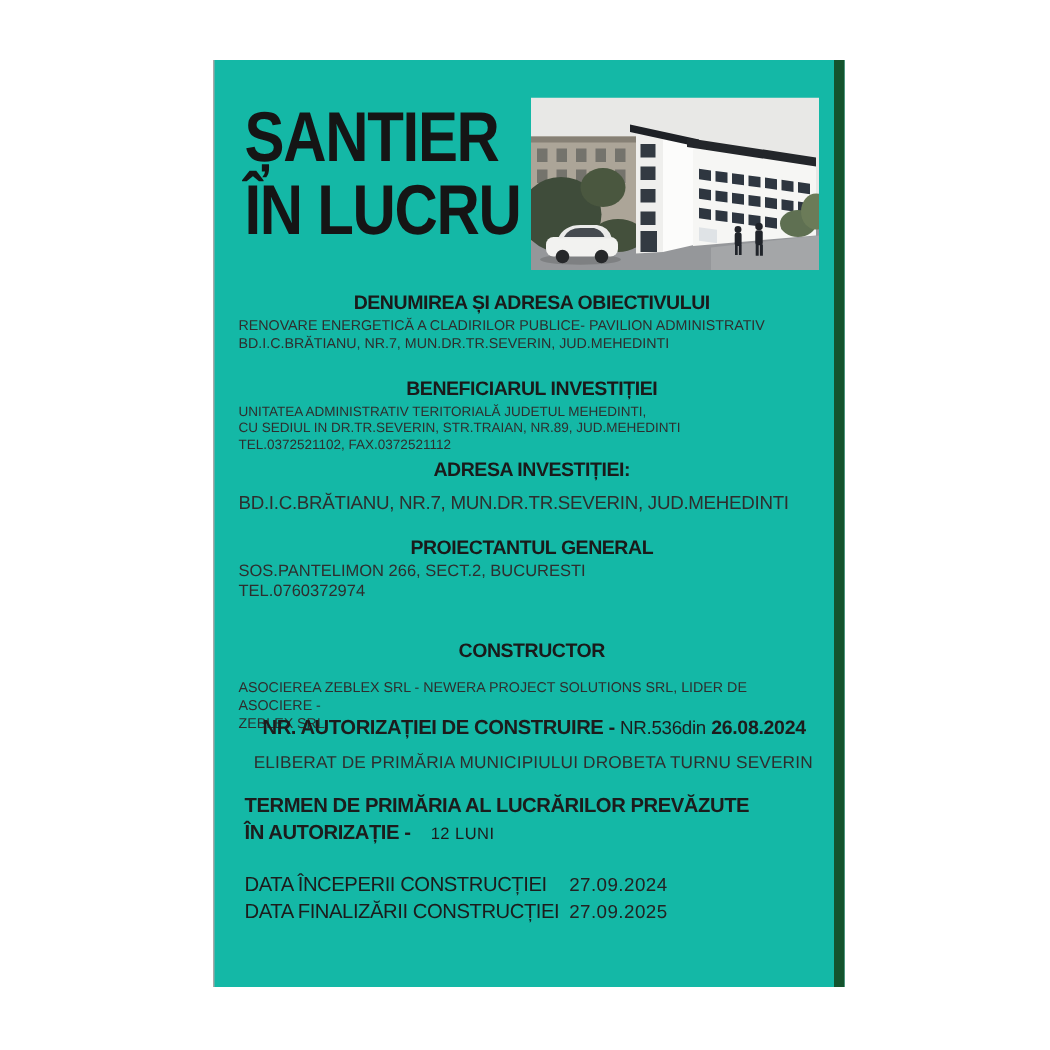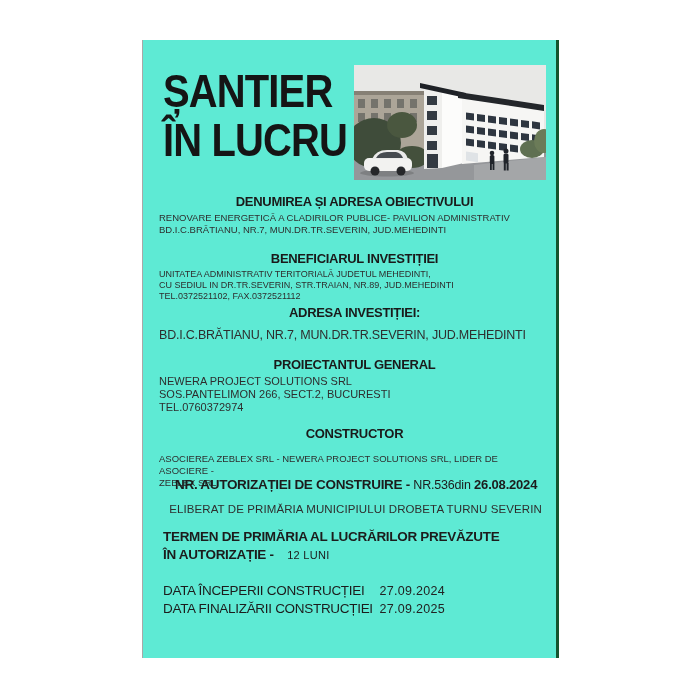--- a/index.html
+++ b/index.html
@@ -2,21 +2,21 @@
 <html><head>
 <meta charset="utf-8">
 <style>
   html,body{margin:0;padding:0;}
   body{
     width:700px;height:700px;background:#ffffff;position:relative;overflow:hidden;
     font-family:"Liberation Sans",sans-serif;color:#1c1c1c;
   }
   .frame{
     position:absolute;left:142px;top:40px;width:413px;height:618px;
-    border-left:1px solid #a8a8a8;border-right:3px solid #14532d;background:#5eead4;
+    border-left:1px solid #a8a8a8;border-right:7px solid #14532d;background:#14b8a6;
   }
   .title-block{
     position:absolute;left:20px;top:26px;width:200px;
     font-weight:bold;font-size:47px;line-height:49px;letter-spacing:-1px;color:#151515;
     transform:scaleX(0.85);transform-origin:left top;white-space:nowrap;
   }
   .photo{
     position:absolute;left:211px;top:25px;width:192px;height:115px;display:block;
   }
   .sec{position:absolute;left:16px;right:10px;}
@@ -153,21 +153,20 @@
     <p class="sec-body small">TEL.0372521102, FAX.0372521112</p>
   </div>
 
   <div class="sec" style="top:265px">
     <div class="sec-heading">ADRESA INVESTIȚIEI:</div>
     <p class="sec-body large" style="margin-top:8px">BD.I.C.BRĂTIANU, NR.7, MUN.DR.TR.SEVERIN, JUD.MEHEDINTI</p>
   </div>
 
   <div class="sec" style="top:317px">
     <div class="sec-heading">PROIECTANTUL GENERAL</div>
-    <p class="sec-body medium">NEWERA PROJECT SOLUTIONS SRL</p>
     <p class="sec-body medium">SOS.PANTELIMON 266, SECT.2, BUCURESTI</p>
     <p class="sec-body medium">TEL.0760372974</p>
   </div>
 
   <div class="sec" style="top:386px">
     <div class="sec-heading">CONSTRUCTOR</div>
     <p class="sec-body" style="margin-top:12px">ASOCIEREA ZEBLEX SRL - NEWERA PROJECT SOLUTIONS SRL, LIDER DE ASOCIERE -</p>
     <p class="sec-body">ZEBLEX SRL</p>
   </div>
 

